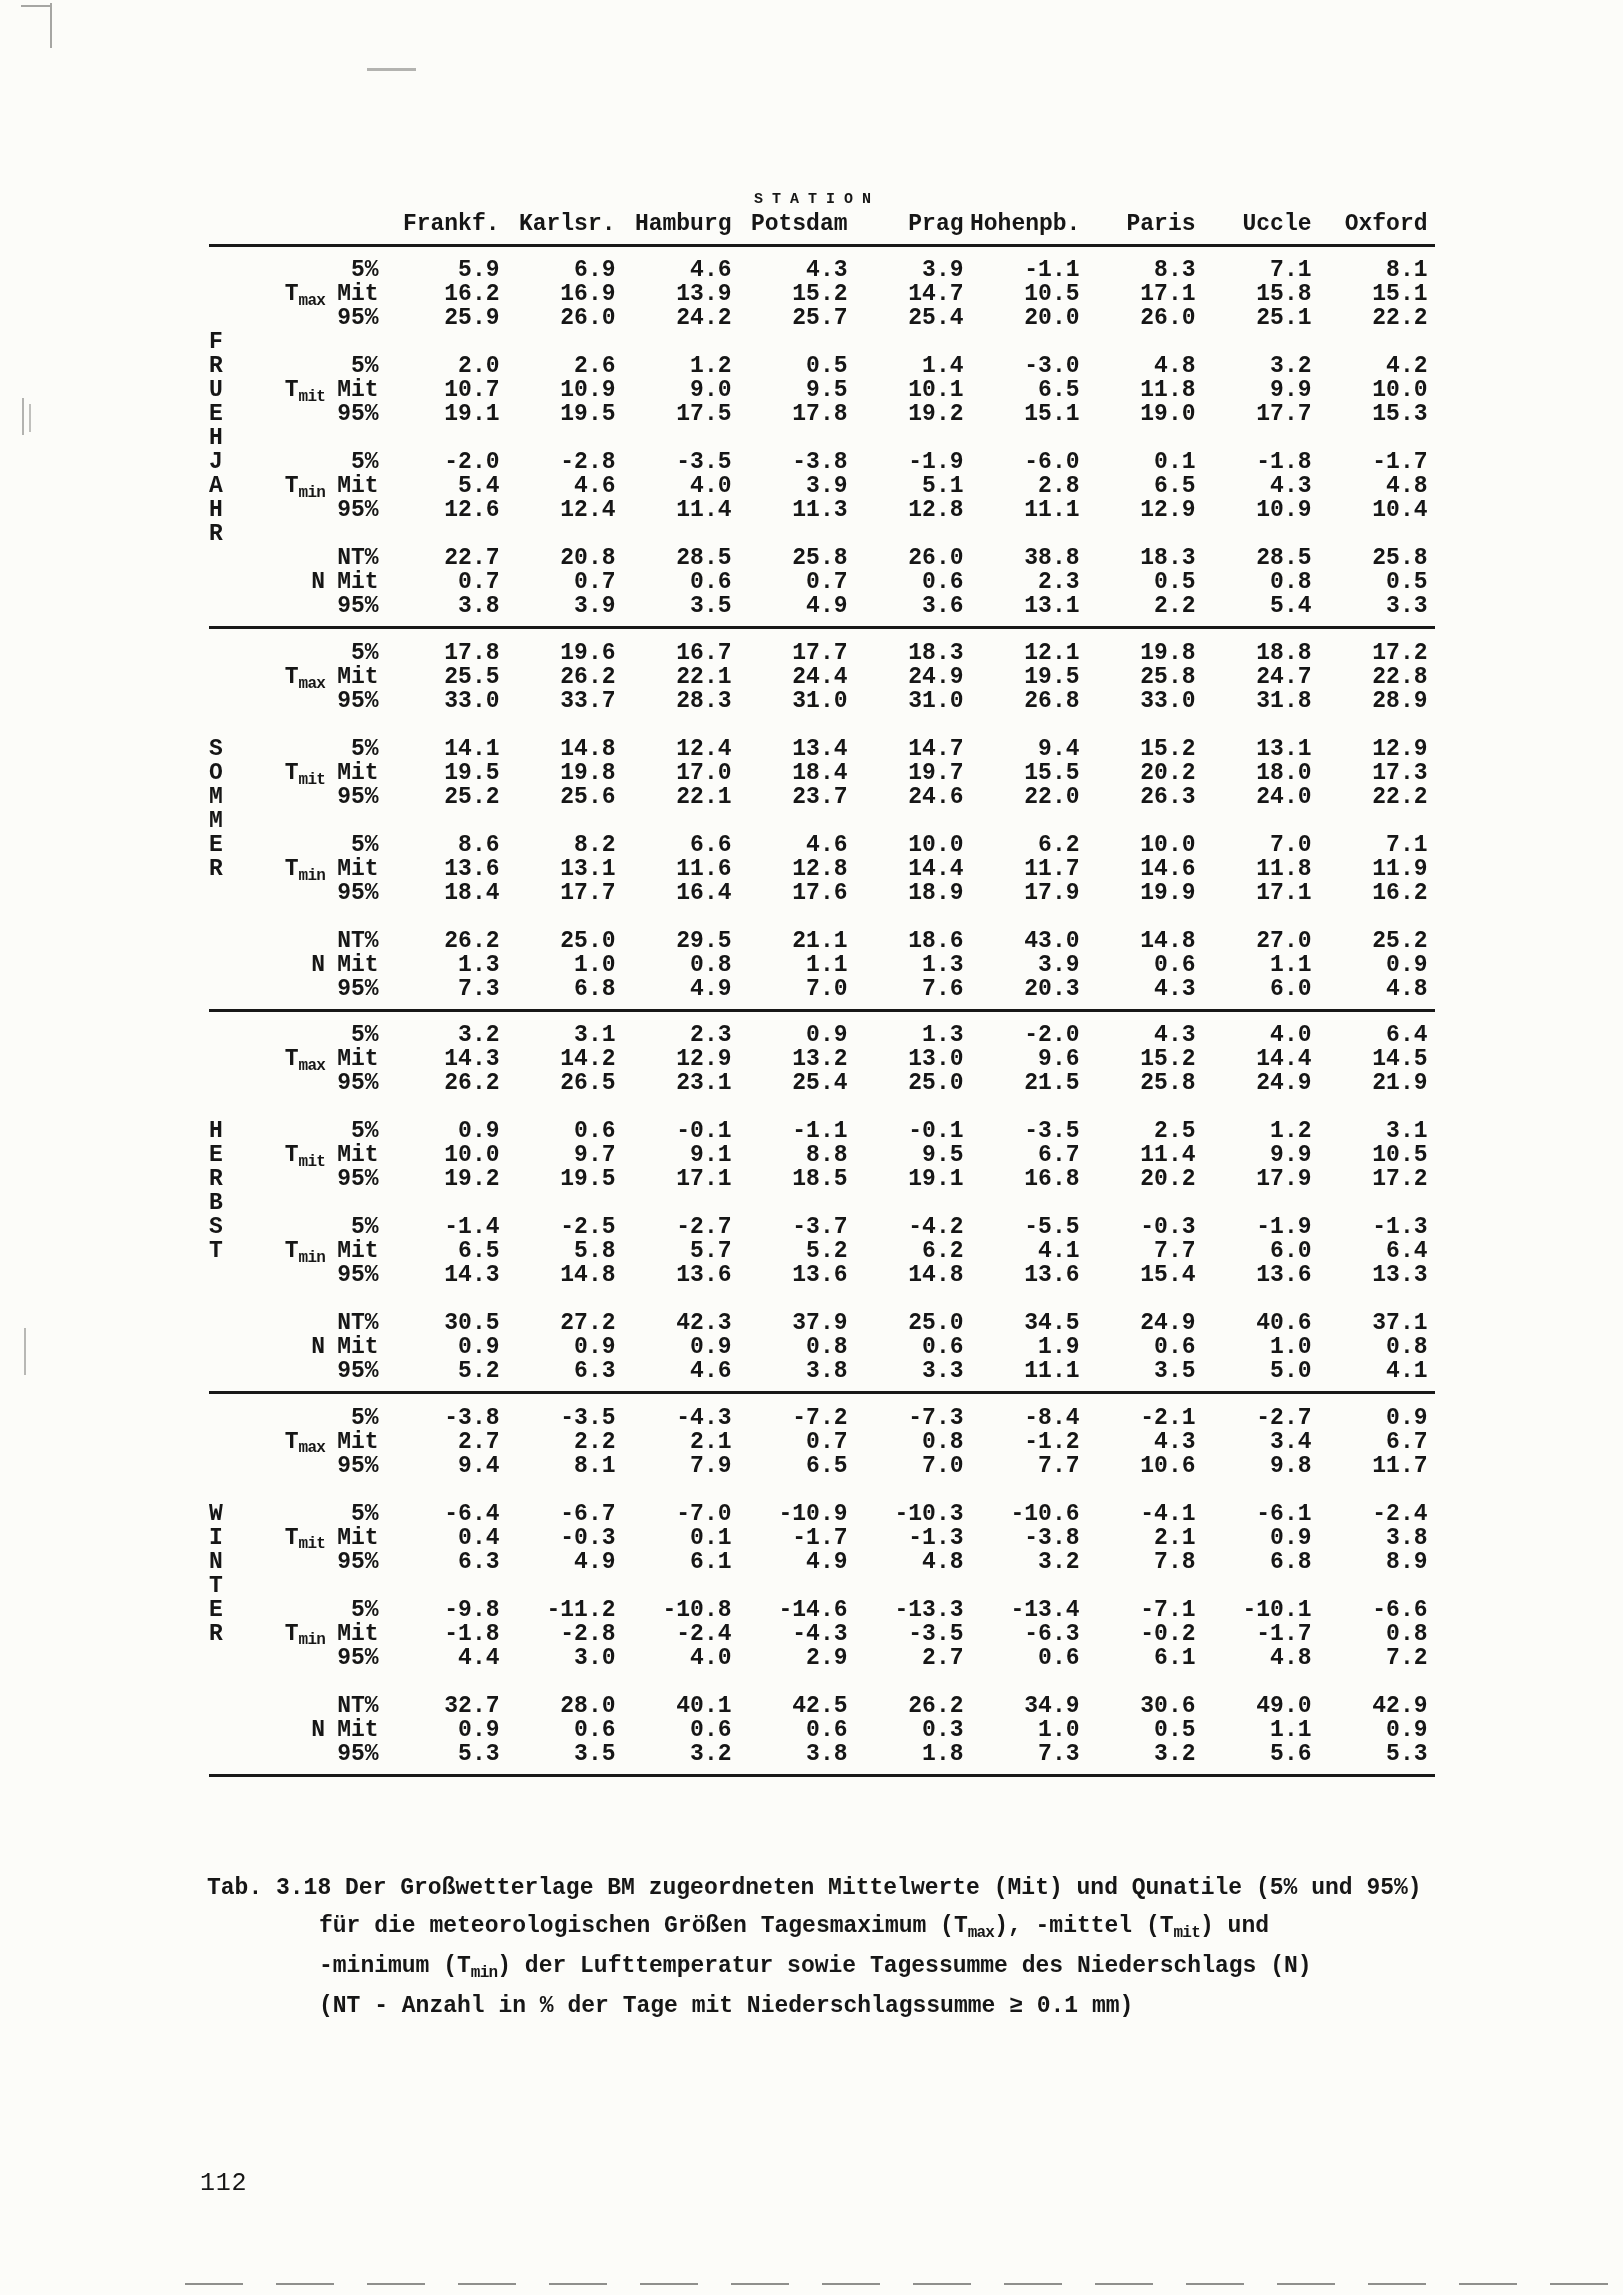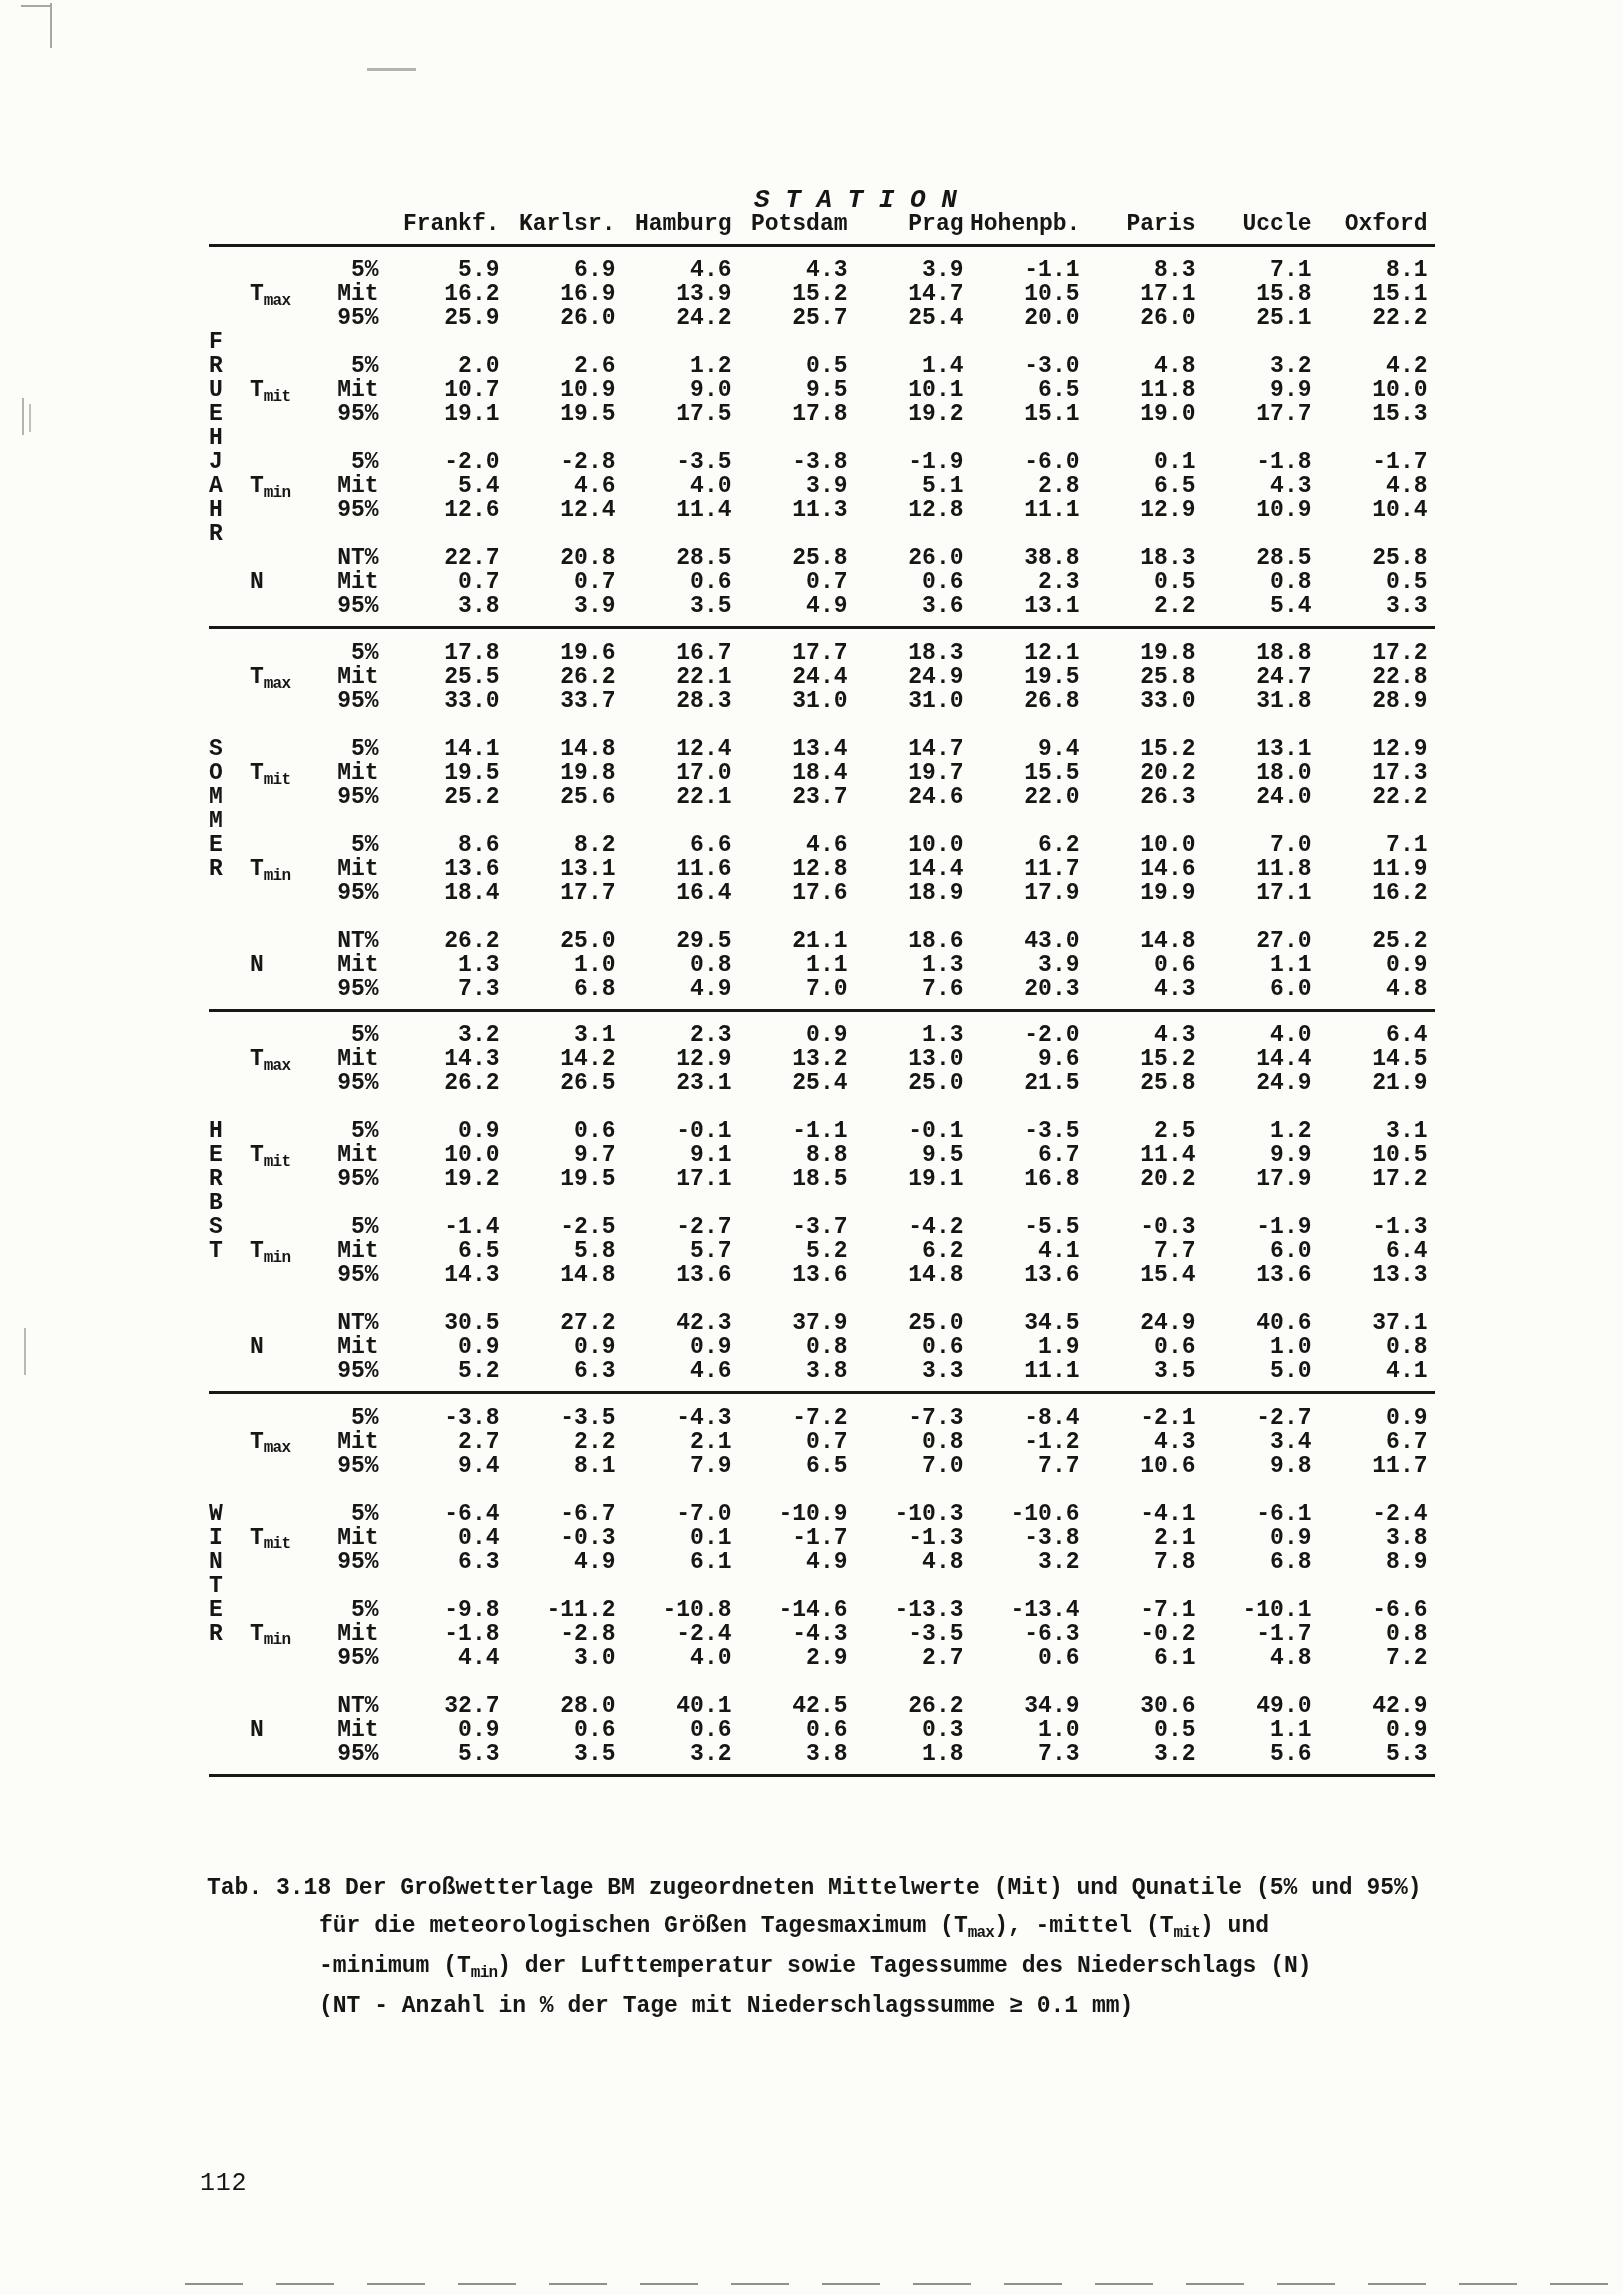--- a/index.html
+++ b/index.html
@@ -16,33 +16,32 @@
   }
   .table-wrap {
     position: absolute;
     left: 209px;
     top: 188px;
     width: 1226px;
   }
   .station-line {
     height: 24px;
     line-height: 24px;
-    font-size: 26px;
-    font-style: italic;
+    font-size: 15px;
   }
   .station-line span { margin-left: 545px; }
   .line {
     display: flex;
     height: 24px;
     line-height: 24px;
     font-size: 23px;
     white-space: pre;
   }
   .c-letter { width: 41px;  flex: none; text-align: left; }
-  .c-var    { width: 75px;  flex: none; text-align: left; }
+  .c-var    { width: 75px;  flex: none; text-align: right; }
   .c-sub    { width: 65px;  flex: none; text-align: right; padding-right: 11.4px; }
   .c-val    { width: 116px; flex: none; text-align: right; padding-right: 6.5px; }
   .rule {
     border-top: 3.2px solid #181818;
     margin: 8px 0 11.4px 0;
     width: 1226px;
   }
   .subsc {
     font-size: 16px;
     position: relative;

